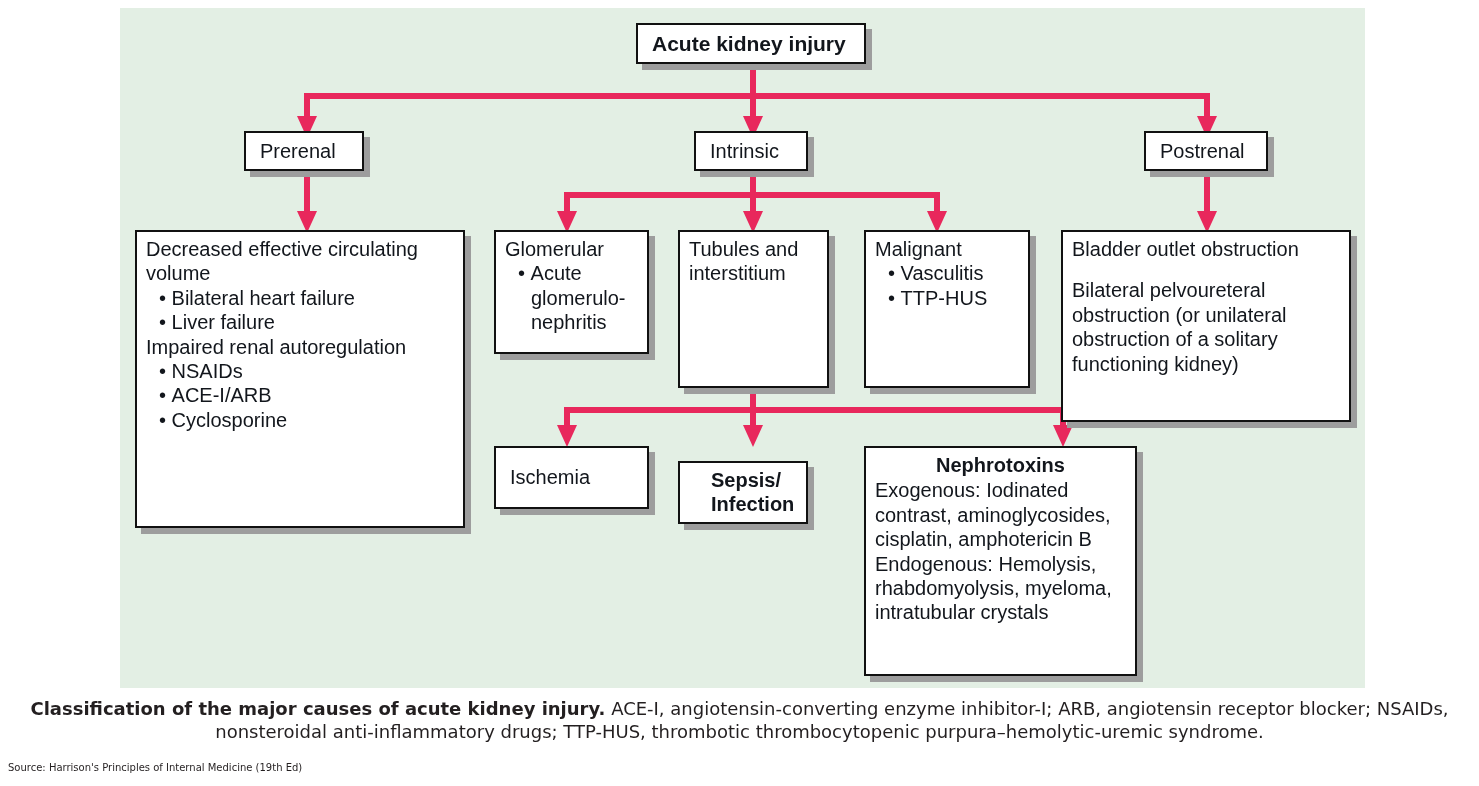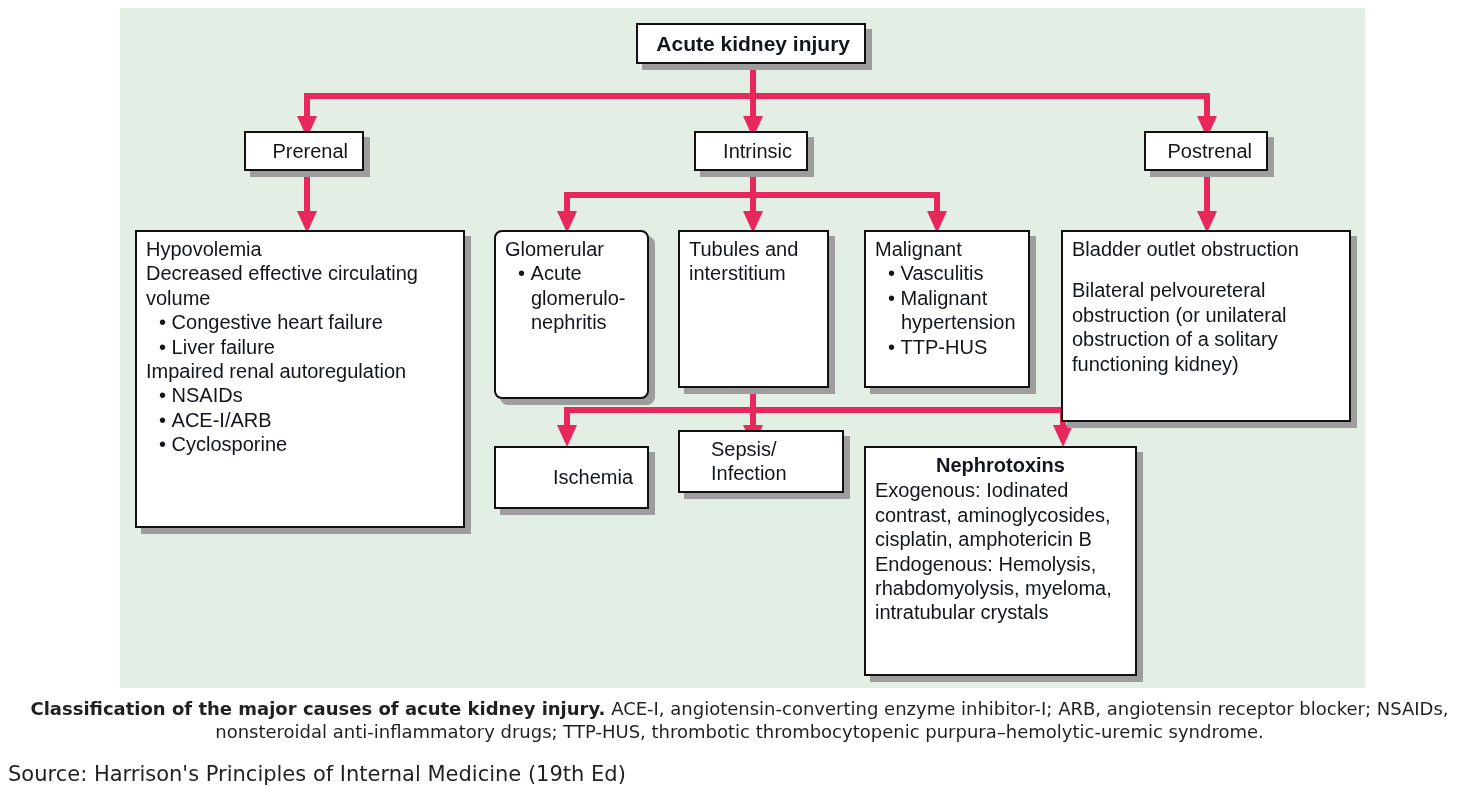--- a/index.html
+++ b/index.html
@@ -35,21 +35,21 @@
     box-shadow: 6px 6px 0 0 #9d9d9d;
     box-sizing: border-box;
     font-size: 20px;
     line-height: 1.22;
     color: #12161c;
     padding: 5px 9px 6px 9px;
   }
   .node.label-node {
     display: flex;
     align-items: center;
-    justify-content: flex-end;
+    justify-content: flex-start;
     padding: 8px 14px;
     white-space: nowrap;
   }
   .node.title-node {
     font-weight: bold;
     font-size: 21px;
   }
   .node .bhead {
     display: block;
     font-weight: bold;
@@ -105,21 +105,21 @@
     color: #231f20;
     padding: 0 6px;
     box-sizing: border-box;
   }
   #caption .lead { font-weight: bold; }
   #source {
     position: absolute;
     left: 8px;
     top: 762px;
     font-family: "DejaVu Sans", sans-serif;
-    font-size: 21px;
+    font-size: 10px;
     color: #231f20;
   }
 </style>
 </head>
 <body>
 
 <div id="panel">
 
   <div class="conn v" style="left:630px; top:55px; width:6px; height:32px;"></div>
   <div class="conn h" style="left:184px; top:85px; width:906px; height:6px;"></div>
@@ -165,66 +165,64 @@
   <div class="node label-node" style="left:574px; top:123px; width:114px; height:40px;">
     <span>Intrinsic</span>
   </div>
 
   <div class="node label-node" style="left:1024px; top:123px; width:124px; height:40px;">
     <span>Postrenal</span>
   </div>
 
   <div class="node" style="left:15px; top:222px; width:330px; height:298px;">
     <ul>
-        <li>Hypovolemia</li>
         <li>Decreased effective circulating volume</li>
-        <li class="sub">Congestive heart failure</li>
+        <li class="sub">Bilateral heart failure</li>
         <li class="sub">Liver failure</li>
         <li>Impaired renal autoregulation</li>
         <li class="sub">NSAIDs</li>
         <li class="sub">ACE-I/ARB</li>
         <li class="sub">Cyclosporine</li>
       </ul>
   </div>
 
-  <div class="node" style="left:374px; top:222px; width:155px; height:169px;border-radius:8px;">
+  <div class="node" style="left:374px; top:222px; width:155px; height:124px;">
     <ul>
         <li>Glomerular</li>
         <li class="sub">Acute glomerulo-nephritis</li>
       </ul>
   </div>
 
   <div class="node" style="left:558px; top:222px; width:151px; height:158px;">
     <ul>
         <li>Tubules and interstitium</li>
       </ul>
   </div>
 
   <div class="node" style="left:744px; top:222px; width:166px; height:158px;">
     <ul>
         <li>Malignant</li>
         <li class="sub">Vasculitis</li>
-        <li class="sub">Malignant hypertension</li>
         <li class="sub">TTP-HUS</li>
       </ul>
   </div>
 
   <div class="node" style="left:941px; top:222px; width:290px; height:192px;">
     <ul>
         <li>Bladder outlet obstruction</li>
         <li class="gap"></li>
         <li>Bilateral pelvoureteral obstruction (or unilateral obstruction of a solitary functioning kidney)</li>
       </ul>
   </div>
 
   <div class="node label-node" style="left:374px; top:438px; width:155px; height:63px;">
     <span>Ischemia</span>
   </div>
 
-  <div class="node" style="left:558px; top:422px; width:166px; height:63px;">
+  <div class="node" style="left:558px; top:453px; width:130px; height:63px;font-weight:bold;">
     <div style="padding-left:22px;">Sepsis/ Infection</div>
   </div>
 
   <div class="node" style="left:744px; top:438px; width:273px; height:230px;">
     <span class="bhead">Nephrotoxins</span>
     <ul>
         <li>Exogenous: Iodinated contrast, aminoglycosides, cisplatin, amphotericin B</li>
         <li>Endogenous: Hemolysis, rhabdomyolysis, myeloma, intratubular crystals</li>
       </ul>
   </div>

